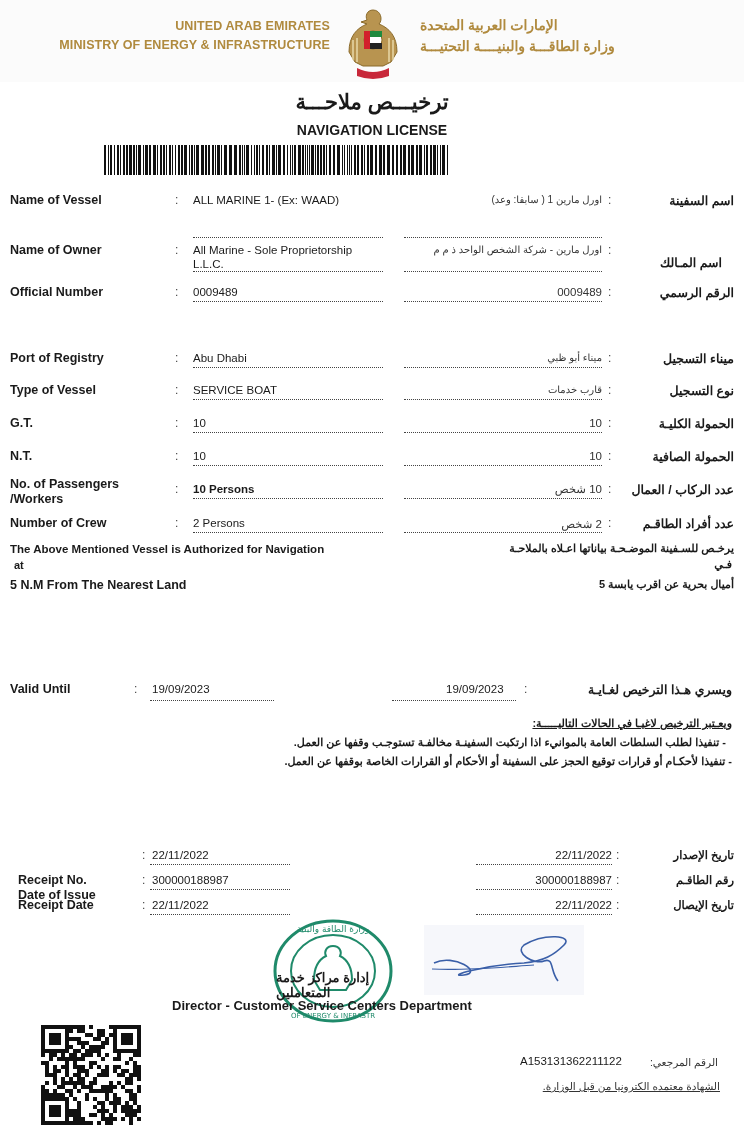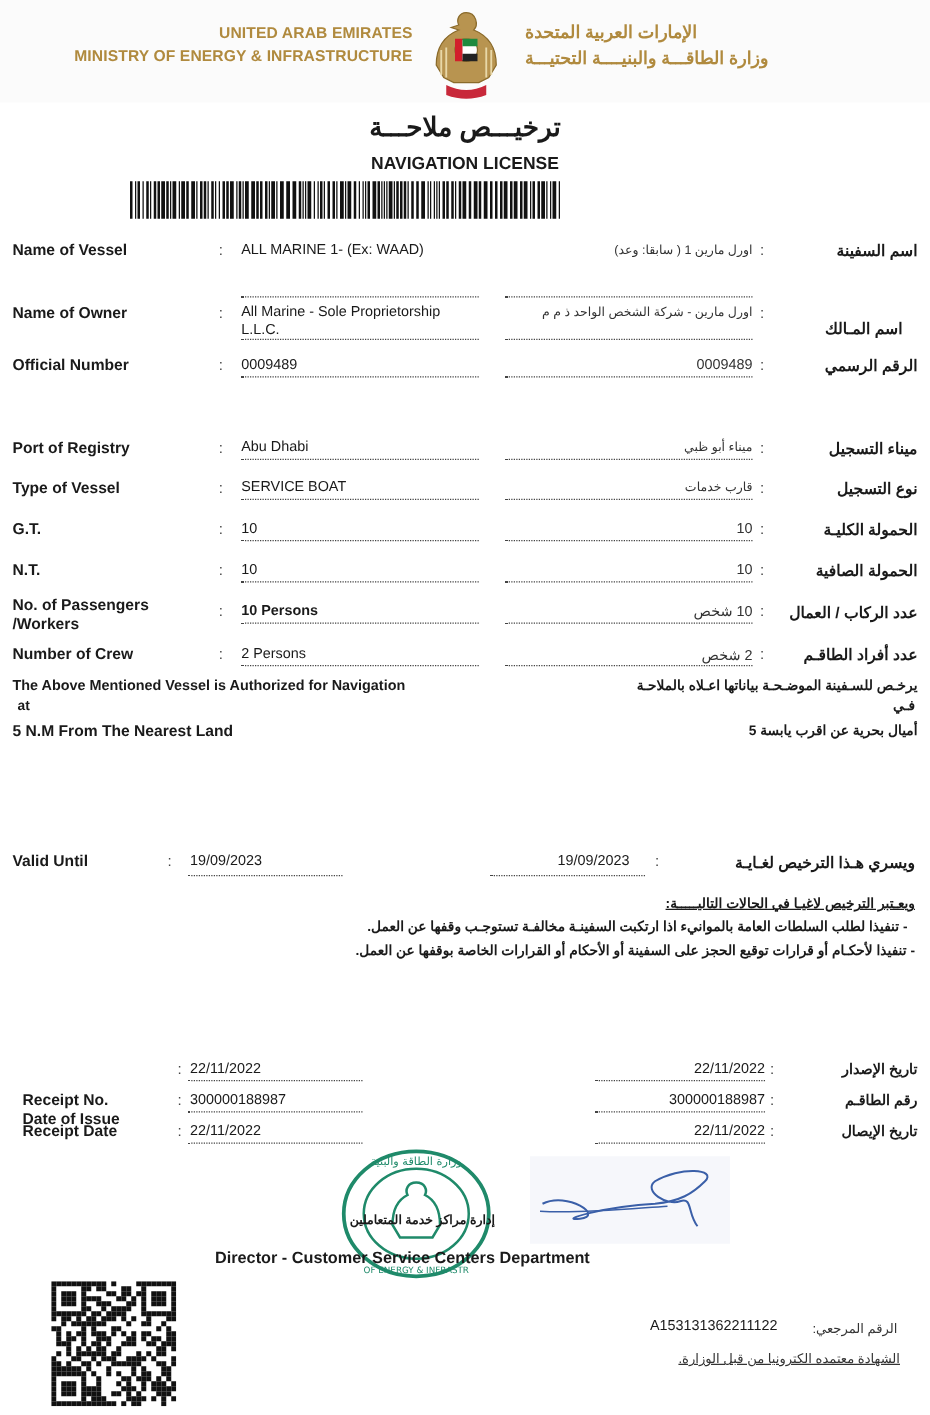--- a/index.html
+++ b/index.html
@@ -292,21 +292,21 @@
     <text x="61" y="14" text-anchor="middle" font-size="9" fill="#1f8a6a" font-family="DejaVu Sans, sans-serif">وزارة الطاقة والبنية</text>
     <text x="61" y="100" text-anchor="middle" font-size="7" fill="#1f8a6a" font-family="DejaVu Sans, sans-serif">OF ENERGY &amp; INFRASTR</text>
   </svg>
 </div>
 <div class="abs" style="left:424px;top:925px;width:160px;height:70px;background:#f6f7fb;">
   <svg width="160" height="70" viewBox="0 0 160 70">
     <path d="M10 38 C30 28 60 48 40 50 C20 52 60 40 100 38 C120 36 130 30 140 20 C150 10 120 8 100 20 C90 28 110 40 120 36 C130 32 126 46 134 56" fill="none" stroke="#3a5fa8" stroke-width="1.6"></path>
     <path d="M8 44 C40 46 80 42 110 40" fill="none" stroke="#3a5fa8" stroke-width="1.2"></path>
   </svg>
 </div>
-<div class="abs ar-lbl" style="left:276px;top:970px;font-size:10px;width:120px;text-align:right;">إدارة مراكز خدمة المتعاملين</div>
+<div class="abs ar-lbl" style="left:276px;top:970px;font-size:13px;width:120px;text-align:left;">إدارة مراكز خدمة المتعاملين</div>
 <div class="abs lbl" style="left:172px;top:998px;font-size:13px;">Director - Customer Service Centers Department</div>
 
 <div class="abs" id="qr" style="left:41px;top:1025px;width:100px;height:100px;"><svg width="100" height="100">
       <rect x="0" y="0" width="4" height="4" fill="#111"></rect>
       <rect x="4" y="0" width="4" height="4" fill="#111"></rect>
       <rect x="8" y="0" width="4" height="4" fill="#111"></rect>
       <rect x="12" y="0" width="4" height="4" fill="#111"></rect>
       <rect x="16" y="0" width="4" height="4" fill="#111"></rect>
       <rect x="20" y="0" width="4" height="4" fill="#111"></rect>
       <rect x="24" y="0" width="4" height="4" fill="#111"></rect>

